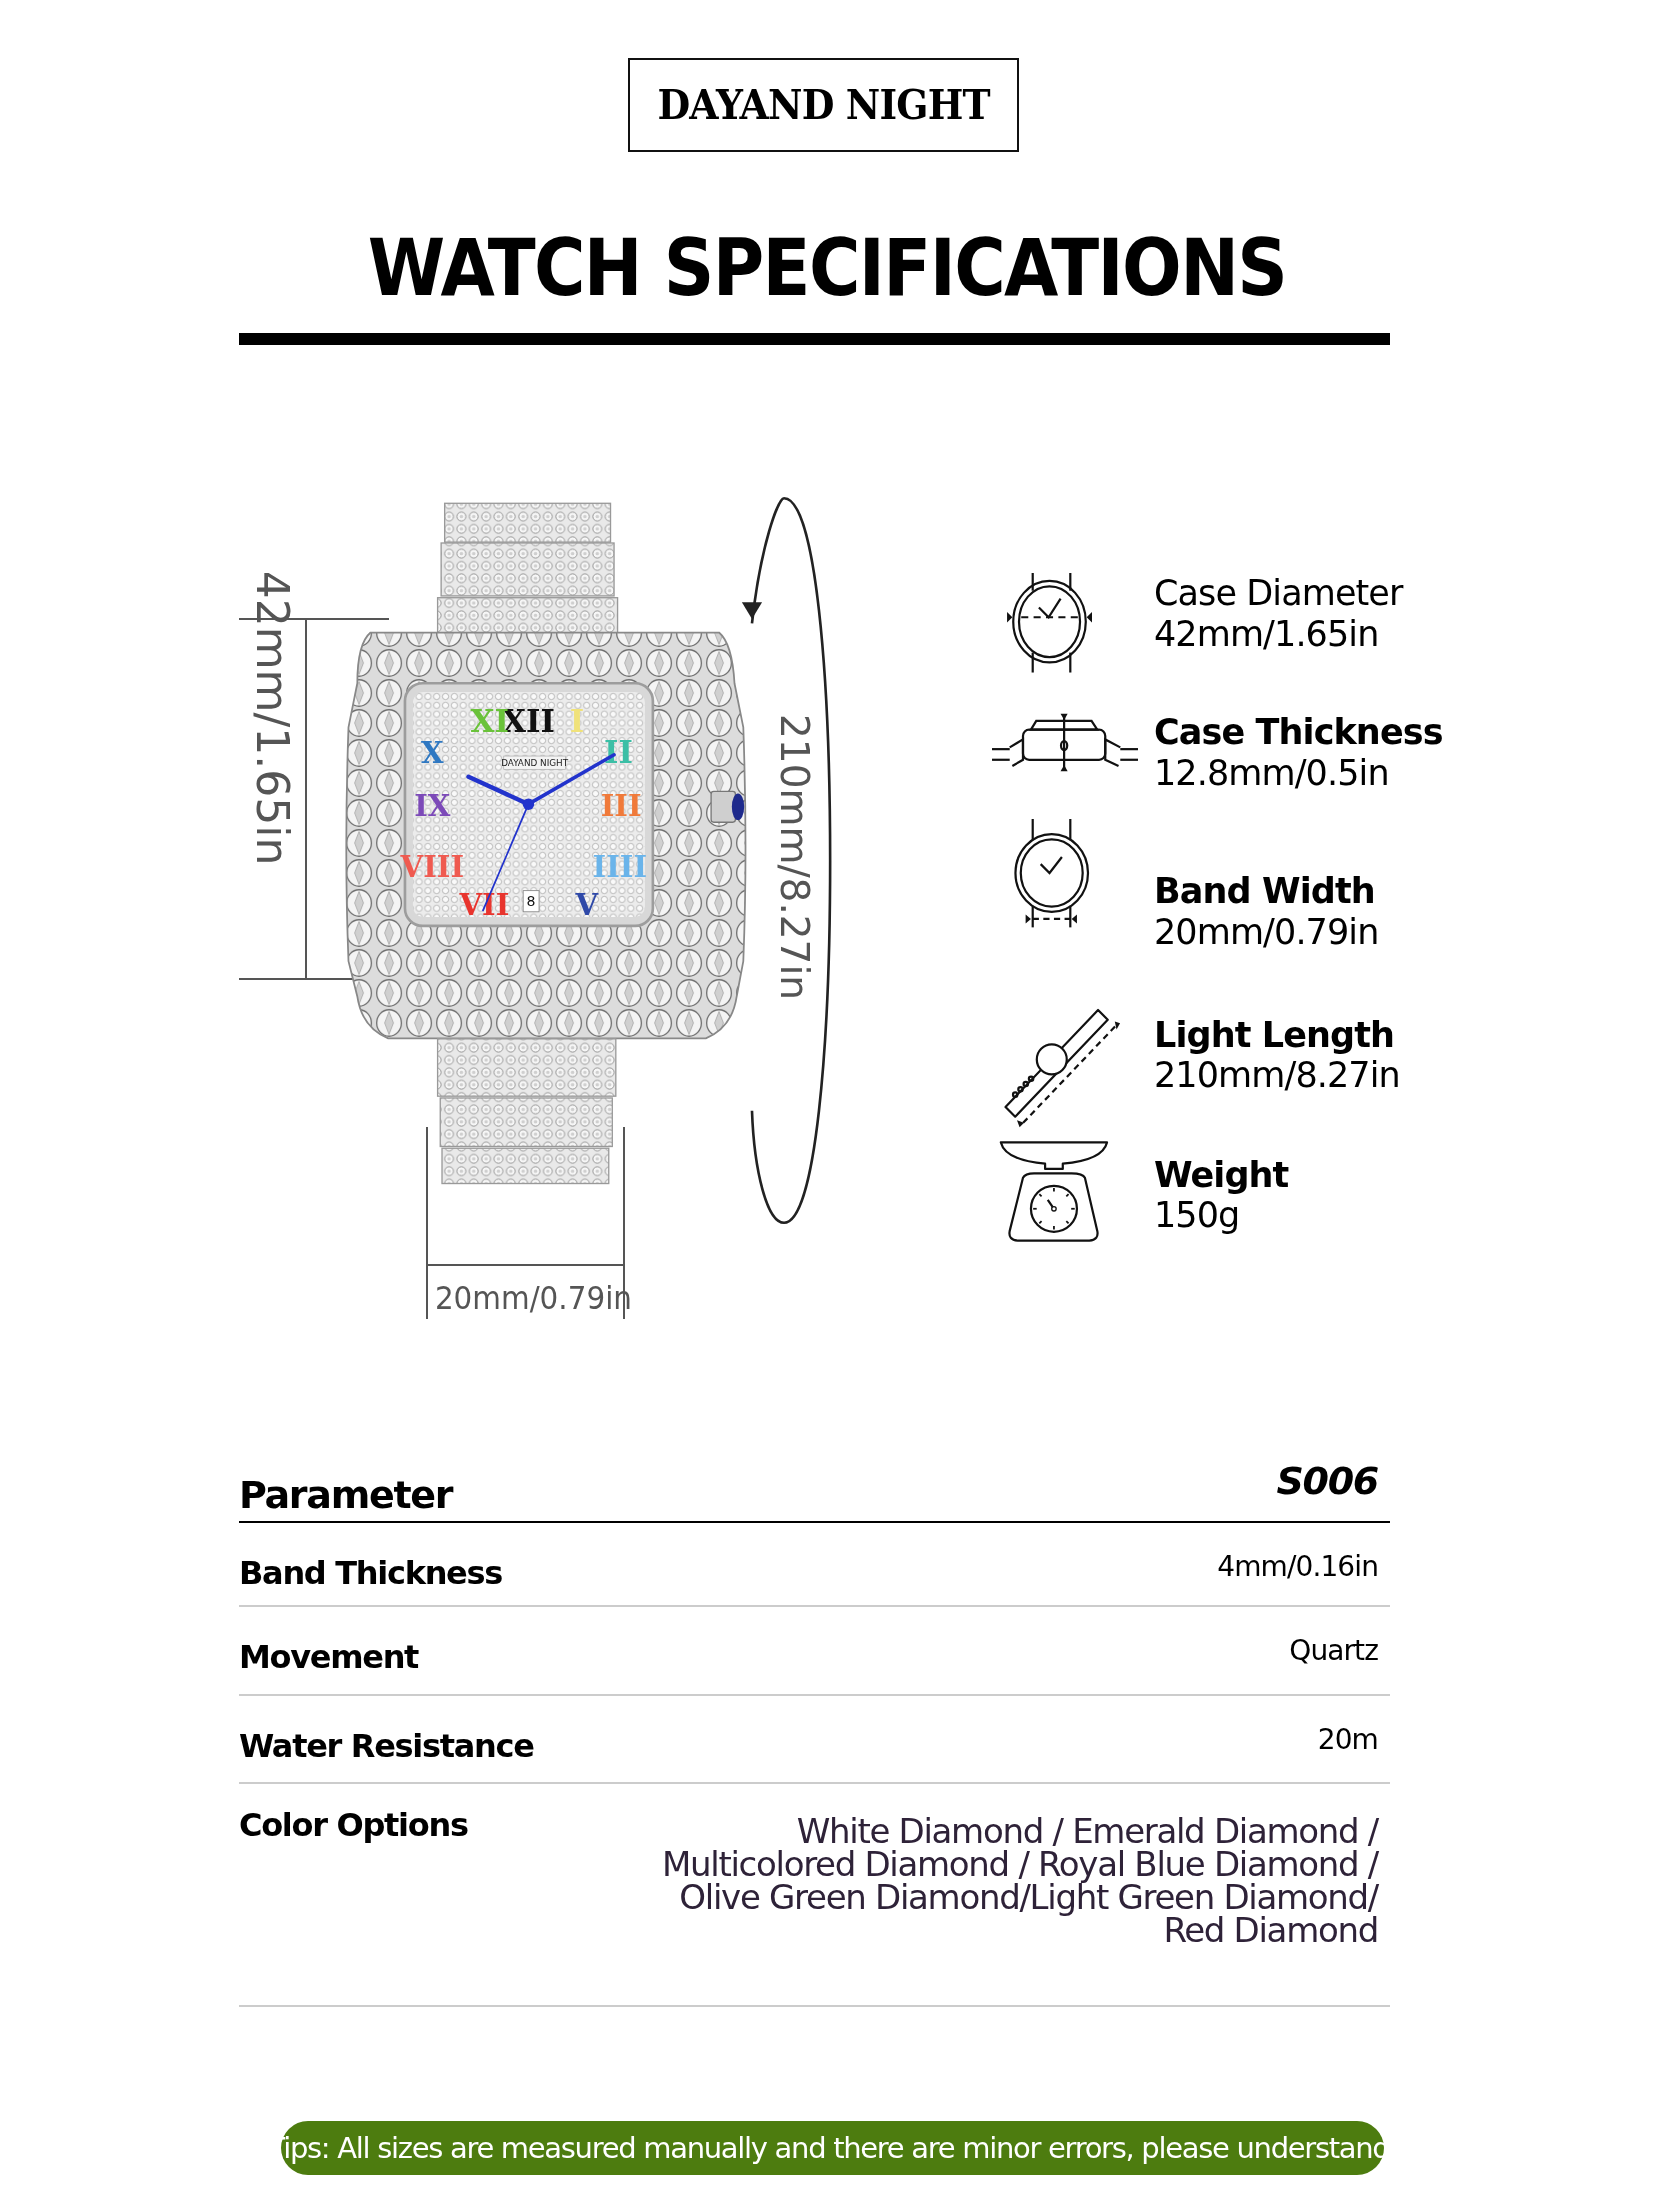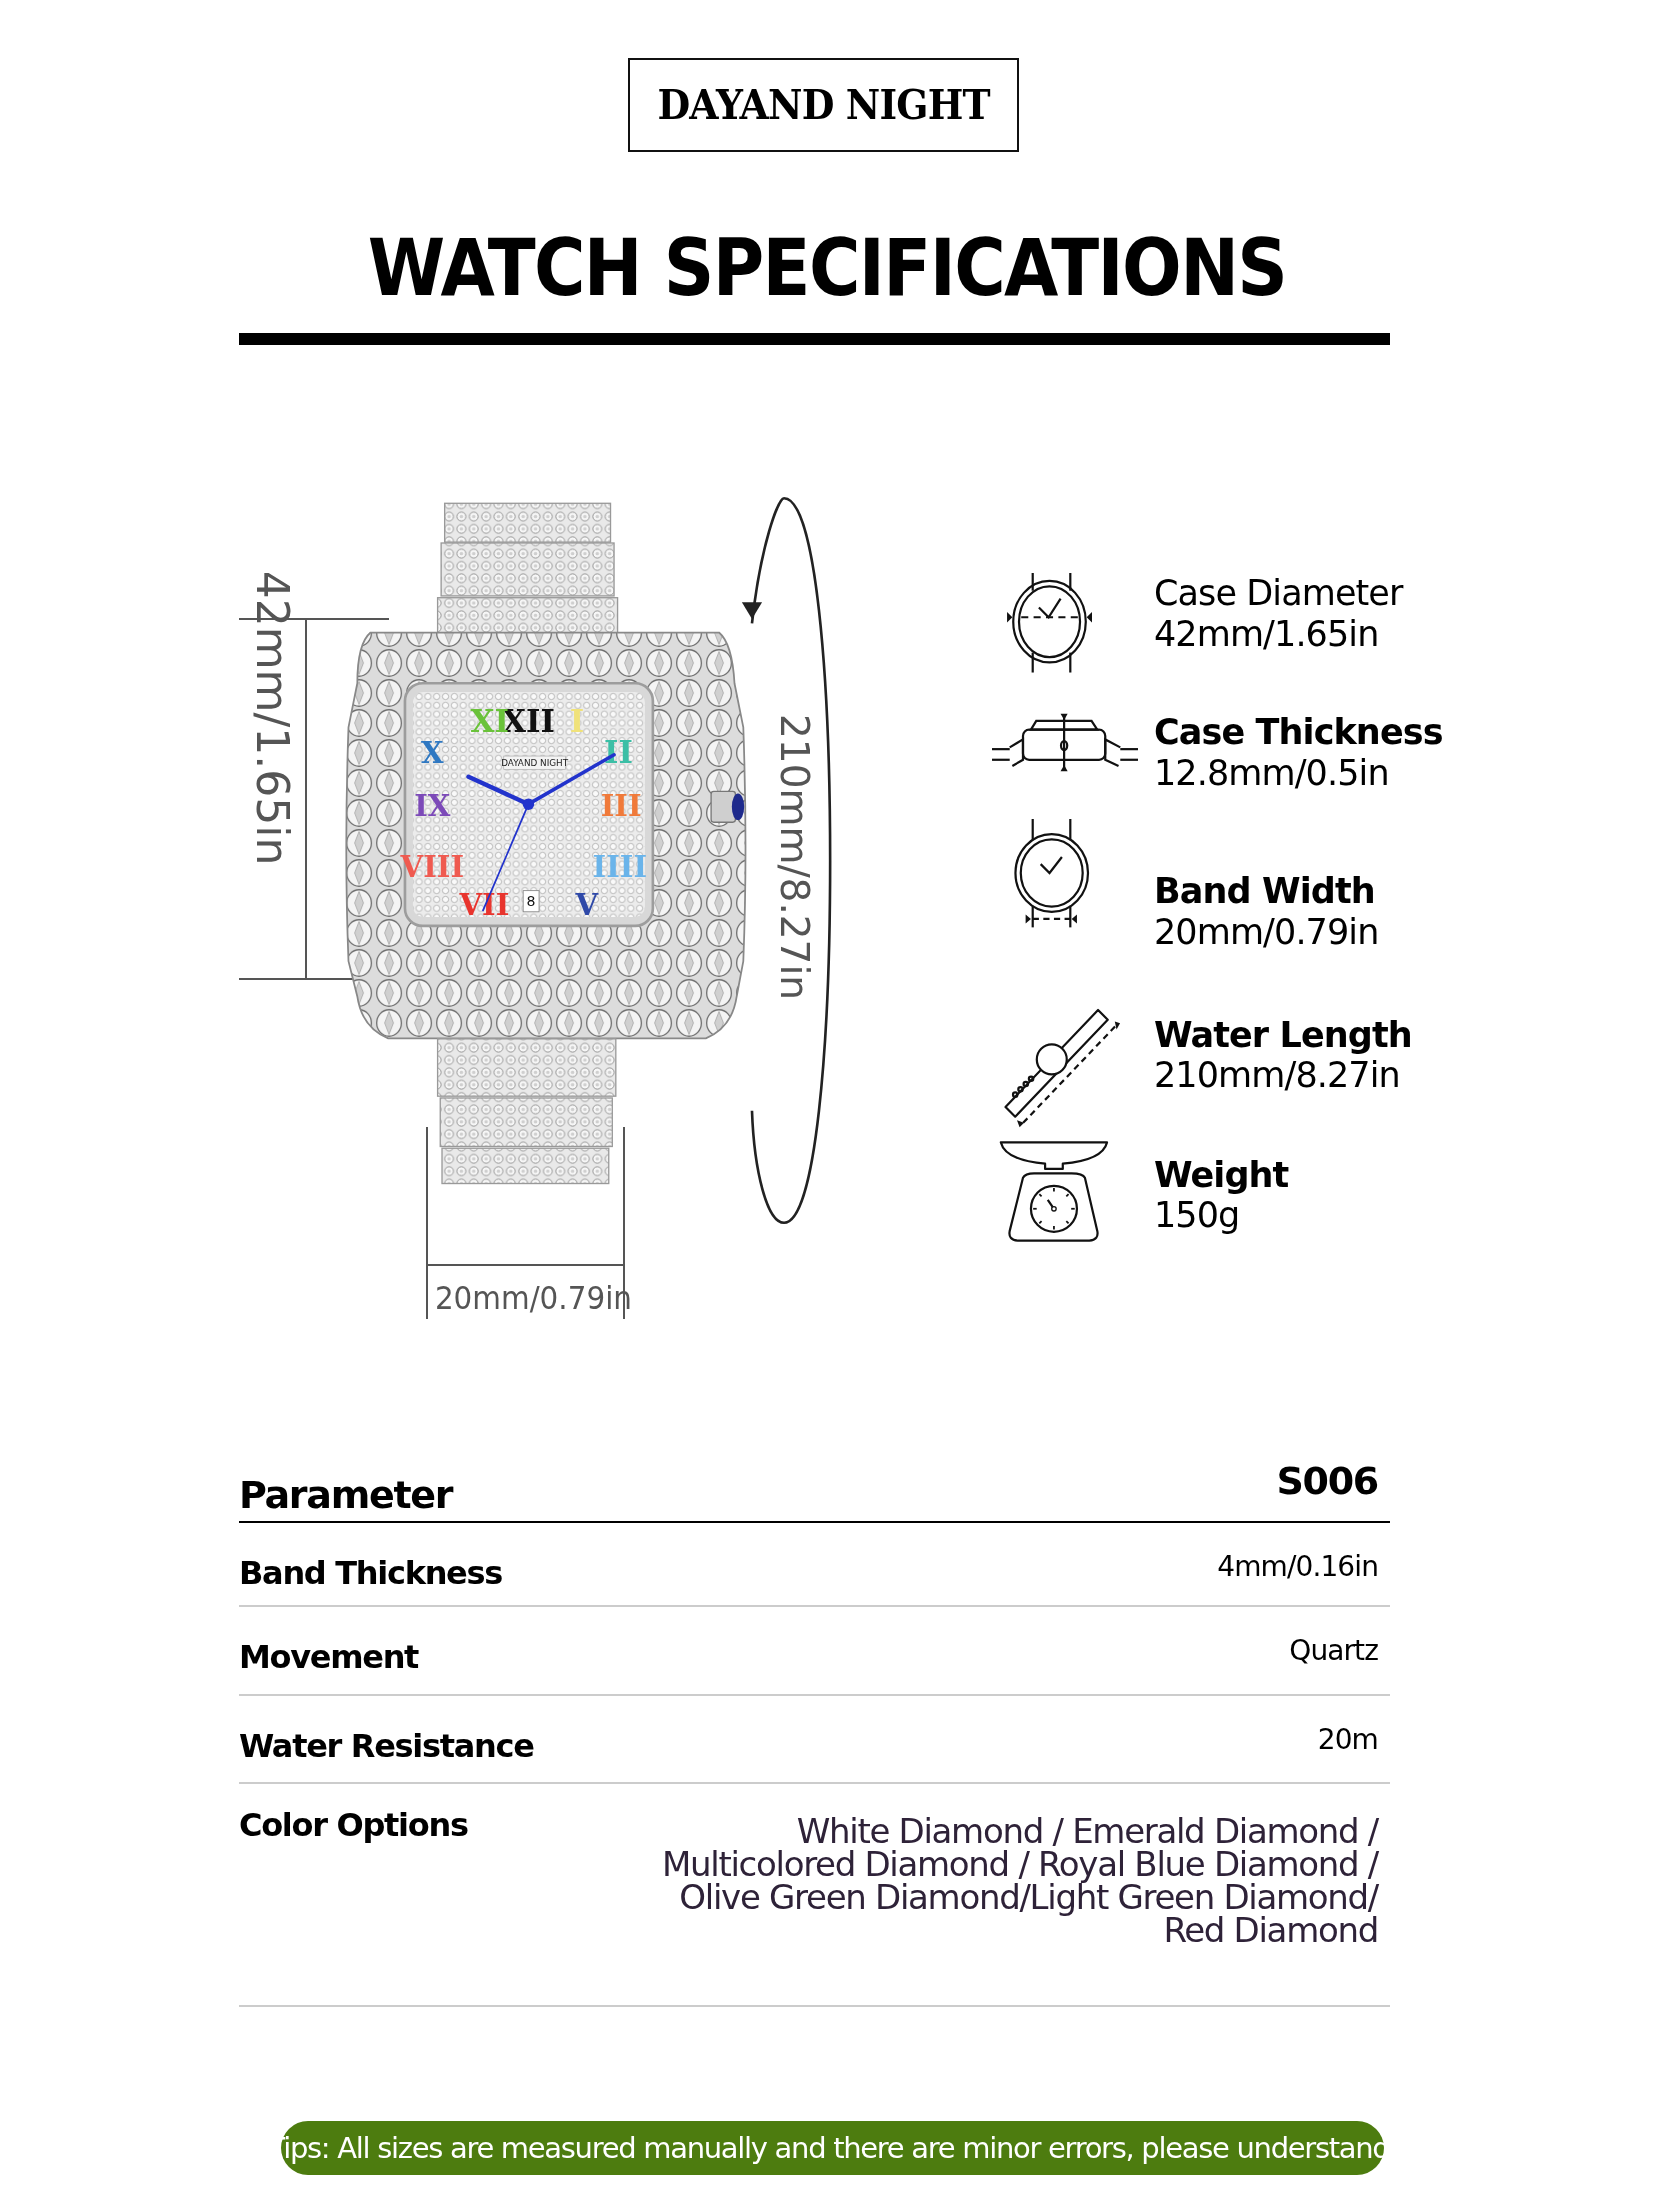--- a/index.html
+++ b/index.html
@@ -24,21 +24,21 @@
   .spec-item { position: absolute; left: 992px; width: 441px; height: 132px; }
   .spec-icon { position: absolute; left: 0; top: 0; width: 146px; height: 115px; }
   .spec-label { position: absolute; left: 162px; top: 0; font-size: 35px; white-space: nowrap; font-family: "DejaVu Sans", sans-serif; letter-spacing: -0.9px; }
   .spec-label.bold { font-weight: bold; }
   .spec-value { position: absolute; left: 162px; top: 41px; font-size: 35px; white-space: nowrap; font-family: "DejaVu Sans", sans-serif; letter-spacing: -0.9px; }
 
   
   #param-table { left: 239px; top: 1455px; width: 1151px; }
   .t-head { position: relative; height: 68px; border-bottom: 2.2px solid #000; }
   .t-head .lbl { position: absolute; left: 0; top: 17.6px; font-weight: bold; font-size: 38px; font-family: "DejaVu Sans", sans-serif; letter-spacing: -1.3px; }
-  .t-head .val { position: absolute; right: 12px; top: 3.5px; font-weight: bold; font-size: 38px; font-family: "DejaVu Sans", sans-serif; letter-spacing: -1.3px; }
+  .t-head .val { position: absolute; right: 12px; top: 3.5px; font-weight: bold; font-size: 38px; font-family: "DejaVu Sans", sans-serif; letter-spacing: -1.3px; font-style: italic; }
   .t-row { position: relative; height: 91px; border-bottom: 2.2px solid #cccccc; }
   .t-row .lbl { position: absolute; left: 0; top: 31px; font-weight: bold; font-size: 32px; font-family: "DejaVu Sans", sans-serif; letter-spacing: -1.3px; white-space: nowrap; }
   .t-row .val { position: absolute; right: 12px; top: 27px; font-size: 28px; font-family: "DejaVu Sans", sans-serif; letter-spacing: -0.9px; white-space: nowrap; }
   .t-row.colors { height: 223px; }
   .t-row.colors .lbl { top: 22px; }
   .color-list { position: absolute; right: 12px; top: 31px; text-align: right; color: #2e2238; font-size: 34px; line-height: 33px; font-family: "DejaVu Sans", sans-serif; letter-spacing: -1.3px; }
   .color-list div { white-space: nowrap; }
 
   
   #tips-bar { left: 281px; top: 2121px; width: 1103px; height: 54px; background: #4d7c0f; border-radius: 27px; display: flex; align-items: center; justify-content: center; }
@@ -198,21 +198,21 @@
       <circle cx="135" cy="162" r="34" fill="#fff"></circle>
       <circle cx="88" cy="206" r="5"></circle>
         <circle cx="76" cy="218" r="5"></circle>
         <circle cx="64" cy="230" r="5"></circle>
         <circle cx="52" cy="242" r="5"></circle>
       <line x1="70" y1="306" x2="280" y2="86" stroke-dasharray="14 10"></line>
     </g>
     <polygon points="278,76 290,80 282,94" fill="#111"></polygon>
     <polygon points="62,316 56,300 72,306" fill="#111"></polygon>
   </svg>
-  <div class="spec-label bold" style="top:26.5px;">Water Length</div>
+  <div class="spec-label bold" style="top:26.5px;">Light Length</div>
   <div class="spec-value" style="top:67px;">210mm/8.27in</div>
 </div>
 
 <div class="spec-item" style="top:1138px;">
   <svg class="spec-icon" viewBox="0 0 330 260">
     <g fill="none" stroke="#111" stroke-width="5" stroke-linejoin="round">
       <path d="M 20 10 L 260 10 Q 250 50, 160 58 L 160 70 L 120 70 L 120 58 Q 30 50, 20 10 Z"></path>
       <path d="M 70 90 Q 75 80, 95 80 L 180 80 Q 205 80, 210 90 L 238 210 Q 242 230, 220 232 L 58 232 Q 36 230, 40 210 Z"></path>
       <circle cx="140" cy="160" r="52"></circle>
       <line x1="126" y1="140" x2="140" y2="160"></line>

